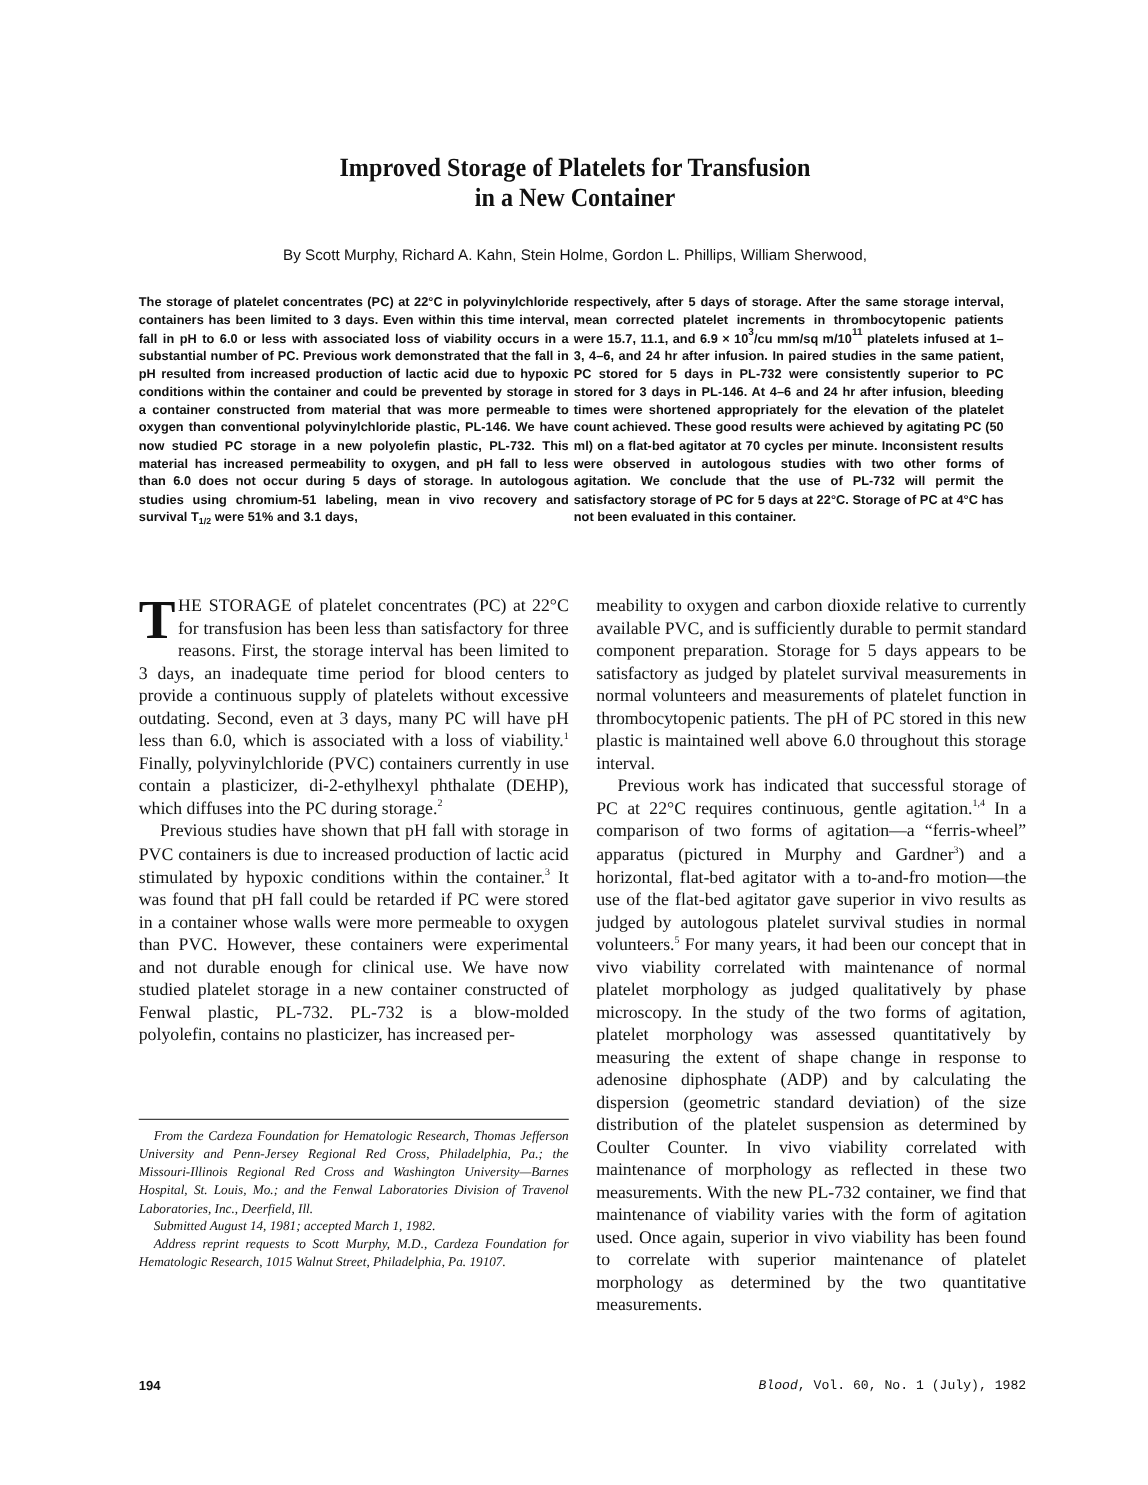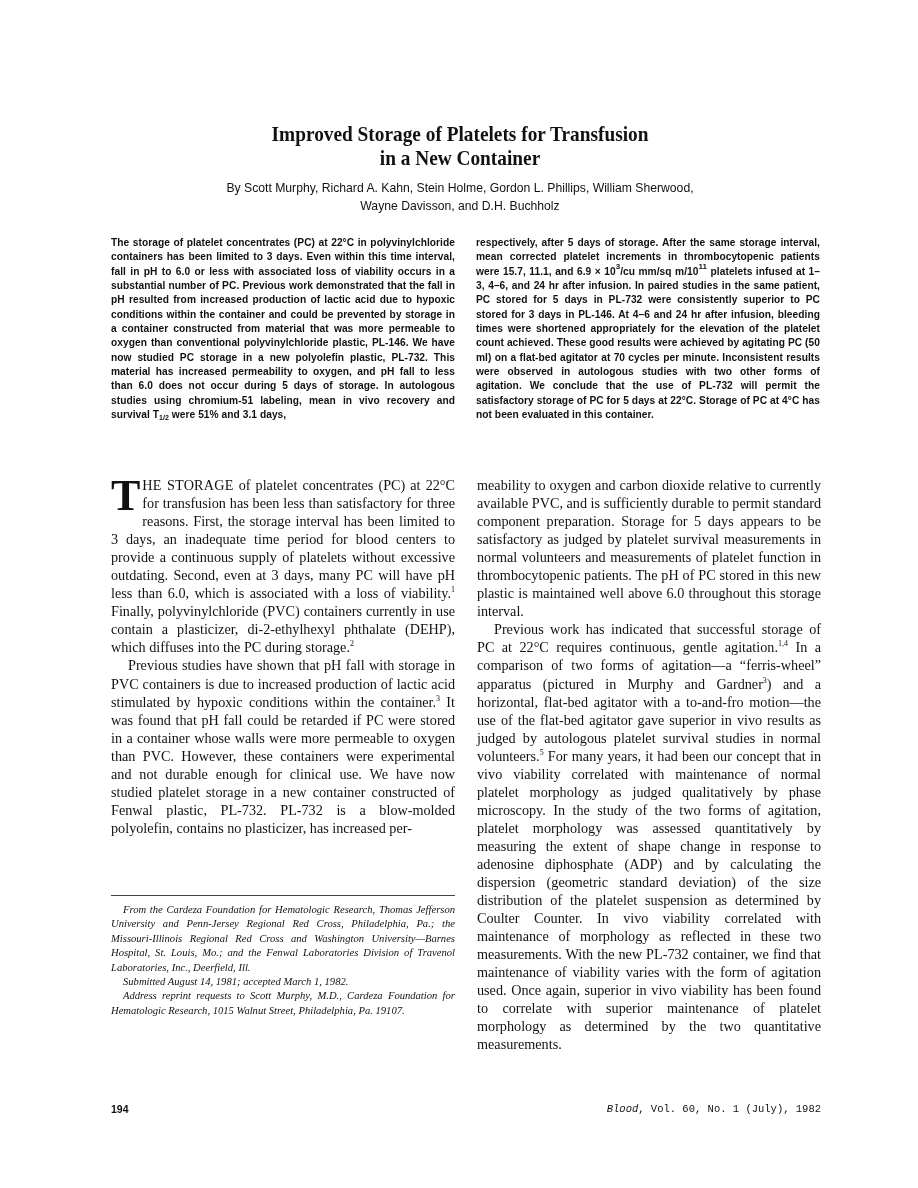--- a/index.html
+++ b/index.html
@@ -3,32 +3,32 @@
 <meta charset="utf-8">
 <style>
   html, body { margin: 0; padding: 0; background: #ffffff; }
   body { width: 918px; height: 1188px; position: relative; overflow: hidden; color: #111; }
   .title {
     position: absolute; left: 100px; width: 720px; top: 122px;
     text-align: center; font-family: "Liberation Serif", serif; font-weight: bold;
     font-size: 21px; line-height: 24px; transform: scaleX(0.92); transform-origin: center;
   }
   .authors {
-    position: absolute; left: 100px; width: 720px; top: 179px;
+    position: absolute; left: 100px; width: 720px; top: 195px;
     text-align: center; font-family: "Liberation Sans", sans-serif;
     font-size: 12.2px; line-height: 18px;
   }
   .abstract-col {
     position: absolute; top: 236px; width: 344px;
     font-family: "Liberation Sans", sans-serif; font-weight: bold;
     font-size: 10.2px; line-height: 14.35px; text-align: justify;
     letter-spacing: 0.05px;
   }
   .abs-left { left: 111px; }
-  .abs-right { left: 476px; }
+  .abs-right { left: 459px; }
   .body-col {
     position: absolute; width: 344px;
     font-family: "Liberation Serif", serif; font-size: 14.2px; line-height: 18.05px;
     text-align: justify;
   }
   .body-left { left: 111px; top: 476px; }
   .body-right { left: 477px; top: 476px; }
   .body-col p { margin: 0; text-indent: 17px; }
   .body-col p.noindent { text-indent: 0; }
   .dropcap {
@@ -59,21 +59,20 @@
 </head>
 <body>
 
 <div class="title">
   <div>Improved Storage of Platelets for Transfusion</div>
   <div>in a New Container</div>
 </div>
 
 <div class="authors">
   <div>By Scott Murphy, Richard A. Kahn, Stein Holme, Gordon L. Phillips, William Sherwood,</div>
-  <div>Wayne Davisson, and D.H. Buchholz</div>
 </div>
 
 <div class="abstract-col abs-left"><span>The storage of platelet concentrates (PC) at 22°C in polyvinylchloride containers has been limited to 3 days. Even within this time interval, fall in pH to 6.0 or less with associated loss of viability occurs in a substantial number of PC. Previous work demonstrated that the fall in pH resulted from increased production of lactic acid due to hypoxic conditions within the container and could be prevented by storage in a container constructed from material that was more permeable to oxygen than conventional polyvinylchloride plastic, PL-146. We have now studied PC storage in a new polyolefin plastic, PL-732. This material has increased permeability to oxygen, and pH fall to less than 6.0 does not occur during 5 days of storage. In autologous studies using chromium-51 labeling, mean in vivo recovery and survival T</span><sub>1/2</sub><span> were 51% and 3.1 days,</span></div>
 
 <div class="abstract-col abs-right"><span>respectively, after 5 days of storage. After the same storage interval, mean corrected platelet increments in thrombocytopenic patients were 15.7, 11.1, and 6.9 × 10</span><sup>3</sup><span>/cu mm/sq m/10</span><sup>11</sup><span> platelets infused at 1–3, 4–6, and 24 hr after infusion. In paired studies in the same patient, PC stored for 5 days in PL-732 were consistently superior to PC stored for 3 days in PL-146. At 4–6 and 24 hr after infusion, bleeding times were shortened appropriately for the elevation of the platelet count achieved. These good results were achieved by agitating PC (50 ml) on a flat-bed agitator at 70 cycles per minute. Inconsistent results were observed in autologous studies with two other forms of agitation. We conclude that the use of PL-732 will permit the satisfactory storage of PC for 5 days at 22°C. Storage of PC at 4°C has not been evaluated in this container.</span></div>
 
 <div class="body-col body-left">
   <p class="noindent"><span class="dropcap">T</span><span class="smallcaps">HE STORAGE</span><span> of platelet concentrates (PC) at 22°C for transfusion has been less than satisfactory for three reasons. First, the storage interval has been limited to 3 days, an inadequate time period for blood centers to provide a continuous supply of platelets without excessive outdating. Second, even at 3 days, many PC will have pH less than 6.0, which is associated with a loss of viability.</span><sup>1</sup><span> Finally, polyvinylchloride (PVC) containers currently in use contain a plasticizer, di-2-ethylhexyl phthalate (DEHP), which diffuses into the PC during storage.</span><sup>2</sup></p>
   <p><span>Previous studies have shown that pH fall with storage in PVC containers is due to increased production of lactic acid stimulated by hypoxic conditions within the container.</span><sup>3</sup><span> It was found that pH fall could be retarded if PC were stored in a container whose walls were more permeable to oxygen than PVC. However, these containers were experimental and not durable enough for clinical use. We have now studied platelet storage in a new container constructed of Fenwal plastic, PL-732. PL-732 is a blow-molded polyolefin, contains no plasticizer, has increased per-</span></p>
 </div>

